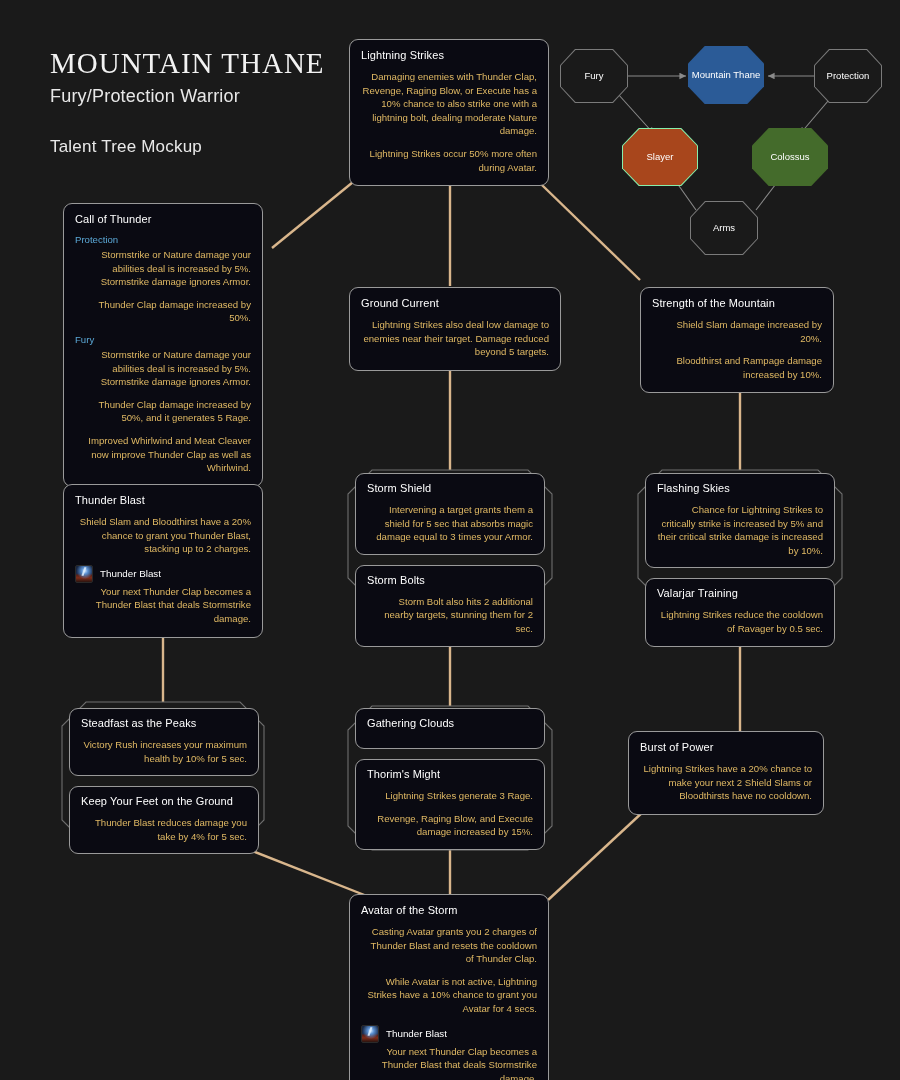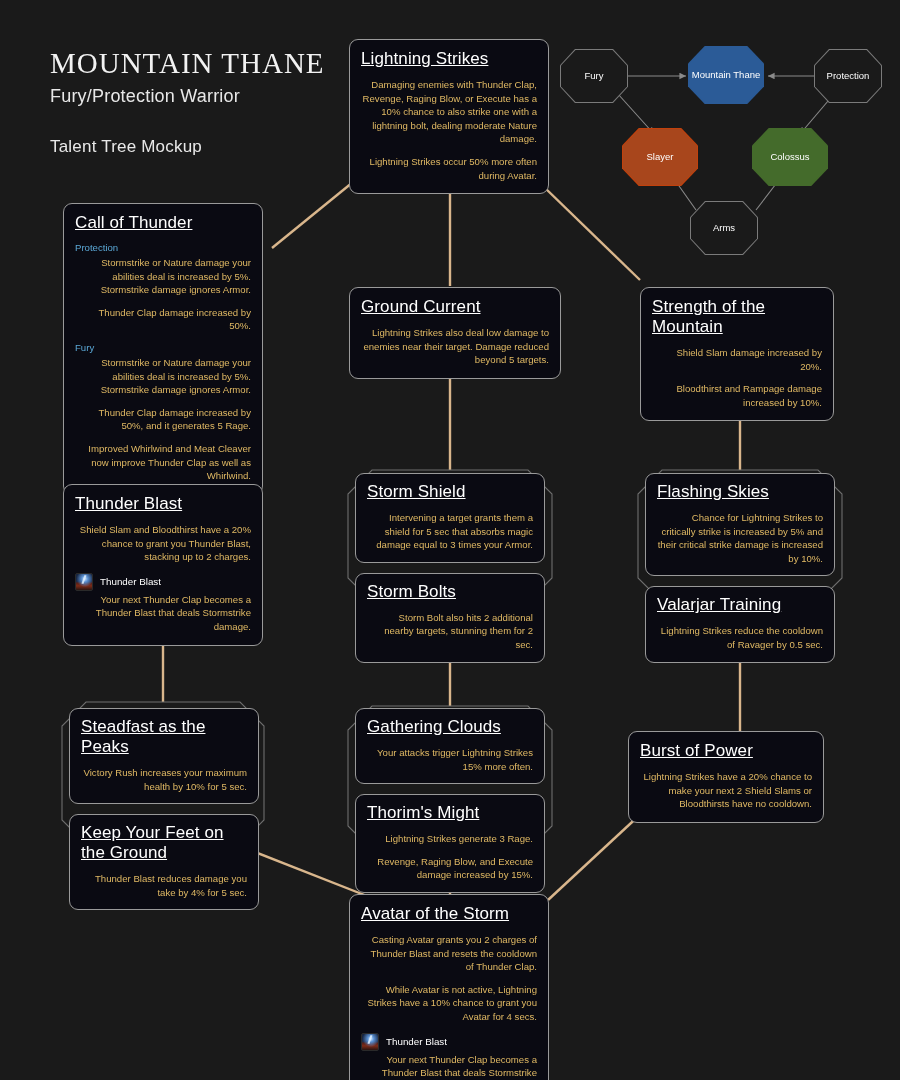--- a/index.html
+++ b/index.html
@@ -37,22 +37,22 @@
   .node.multi { padding: 0; border: none; background: none; }
   .sub-node {
     background: #0a0a12;
     border: 1px solid #9a9a9a;
     border-radius: 9px;
     padding: 8px 11px 10px 11px;
   }
   .sub-node + .sub-node { margin-top: 10px; }
 
   .node-title {
-    color: #ffffff; font-size: 17px; font-weight: 400;
-    margin-bottom: 9px; letter-spacing: .1px; text-decoration: underline;
+    color: #ffffff; font-size: 11px; font-weight: 400;
+    margin-bottom: 9px; letter-spacing: .1px;
   }
   .node-body { color: #e0b964; font-size: 9.6px; line-height: 1.42; }
   .node-body p { margin: 0 0 9px 0; text-align: right; }
   .node-body p:last-child { margin-bottom: 0; }
   .spec-head { color: #5ba8d6; font-size: 9.6px; line-height: 1.35; margin: 0 0 1px 0; }
 
   
   .ability-row { display: flex; align-items: center; gap: 7px; margin: 4px 0 2px 0; }
   .ability-icon {
     width: 18px; height: 18px; flex: 0 0 18px;
@@ -78,21 +78,21 @@
   }
   .hex .hex-inner {
     position: absolute; inset: 1px;
     clip-path: polygon(22% 0%, 78% 0%, 100% 30%, 100% 70%, 78% 100%, 22% 100%, 0% 70%, 0% 30%);
     display: flex; align-items: center; justify-content: center;
   }
   .hex.empty { background: #7b7b7b; }
   .hex.empty .hex-inner { background: #1a1a1a; }
   .hex.blue { background: #2b5b97; }
   .hex.blue .hex-inner { background: #2b5b97; }
-  .hex.orange { background: #c2410c; }
+  .hex.orange { background: #86efac; }
   .hex.orange .hex-inner { background: #a8461c; }
   .hex.green { background: #446b2b; }
   .hex.green .hex-inner { background: #446b2b; }
   .hex span { position: relative; z-index: 2; }
   .hexline { stroke: #8a8a8a; stroke-width: 1.1; fill: none; }
 </style>
 </head>
 <body>
 
 <div id="root">
@@ -276,23 +276,20 @@
       <div class="node-title">Keep Your Feet on the Ground</div>
       <div class="node-body">
         <p>Thunder Blast reduces damage you take by 4% for 5 sec.</p>
       </div>
     </div>
   </div>
 
   <div class="node multi" style="left:355px; top:708px; width:190px;">
     <div class="sub-node">
       <div class="node-title">Gathering Clouds</div>
-      <div class="node-body">
-        <p>Your attacks trigger Lightning Strikes 15% more often.</p>
-      </div>
     </div>
     <div class="sub-node">
       <div class="node-title">Thorim's Might</div>
       <div class="node-body">
         <p>Lightning Strikes generate 3 Rage.</p>
         <p>Revenge, Raging Blow, and Execute damage increased by 15%.</p>
       </div>
     </div>
   </div>
 

